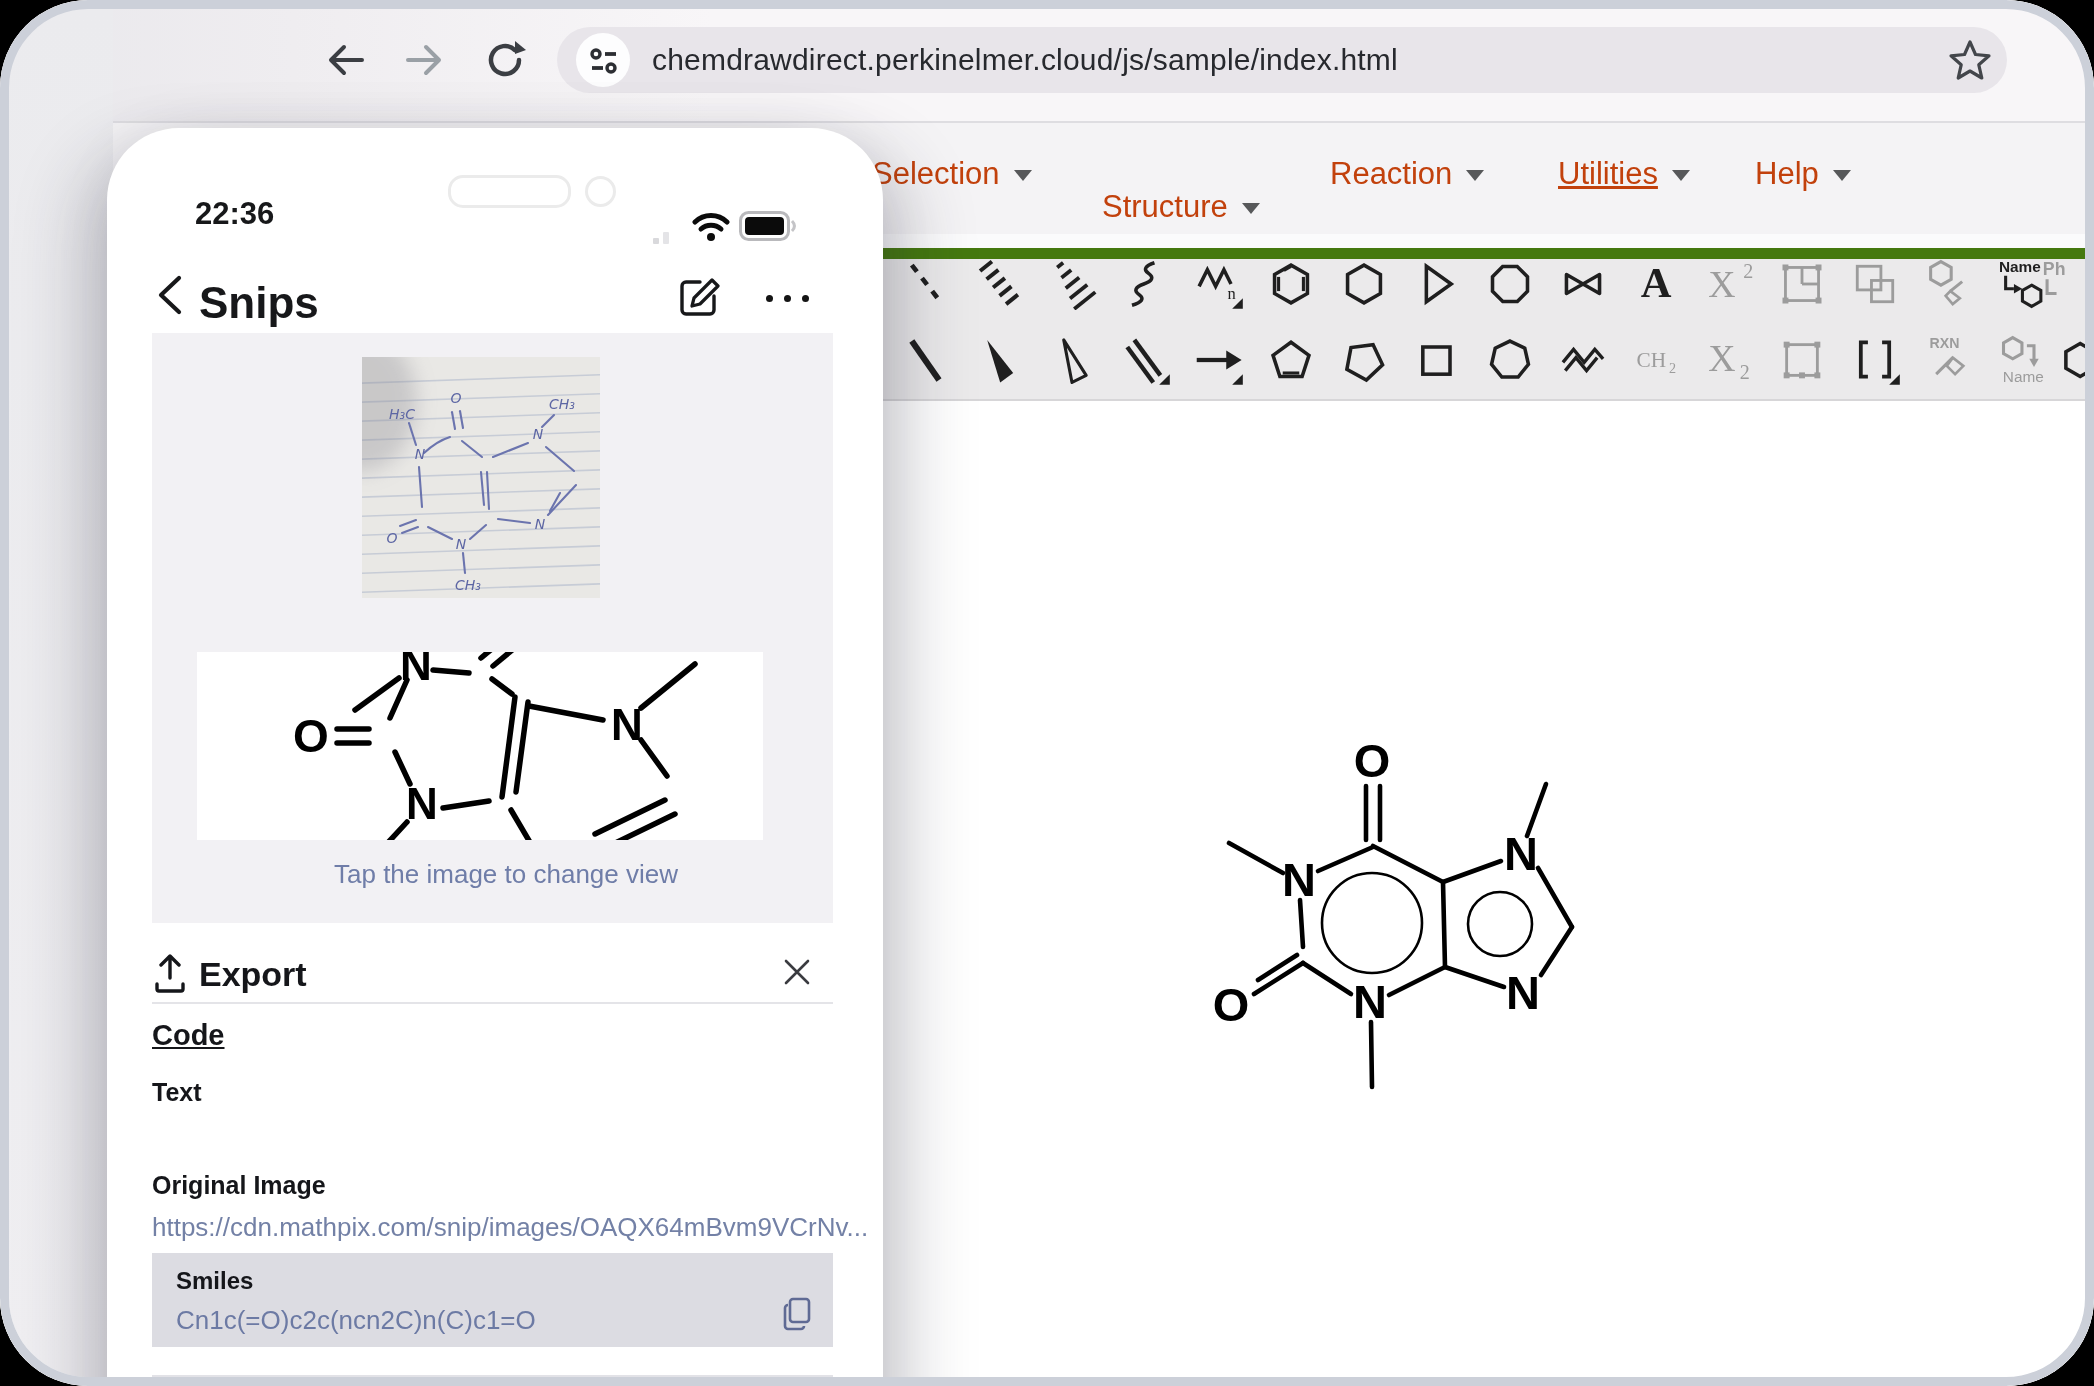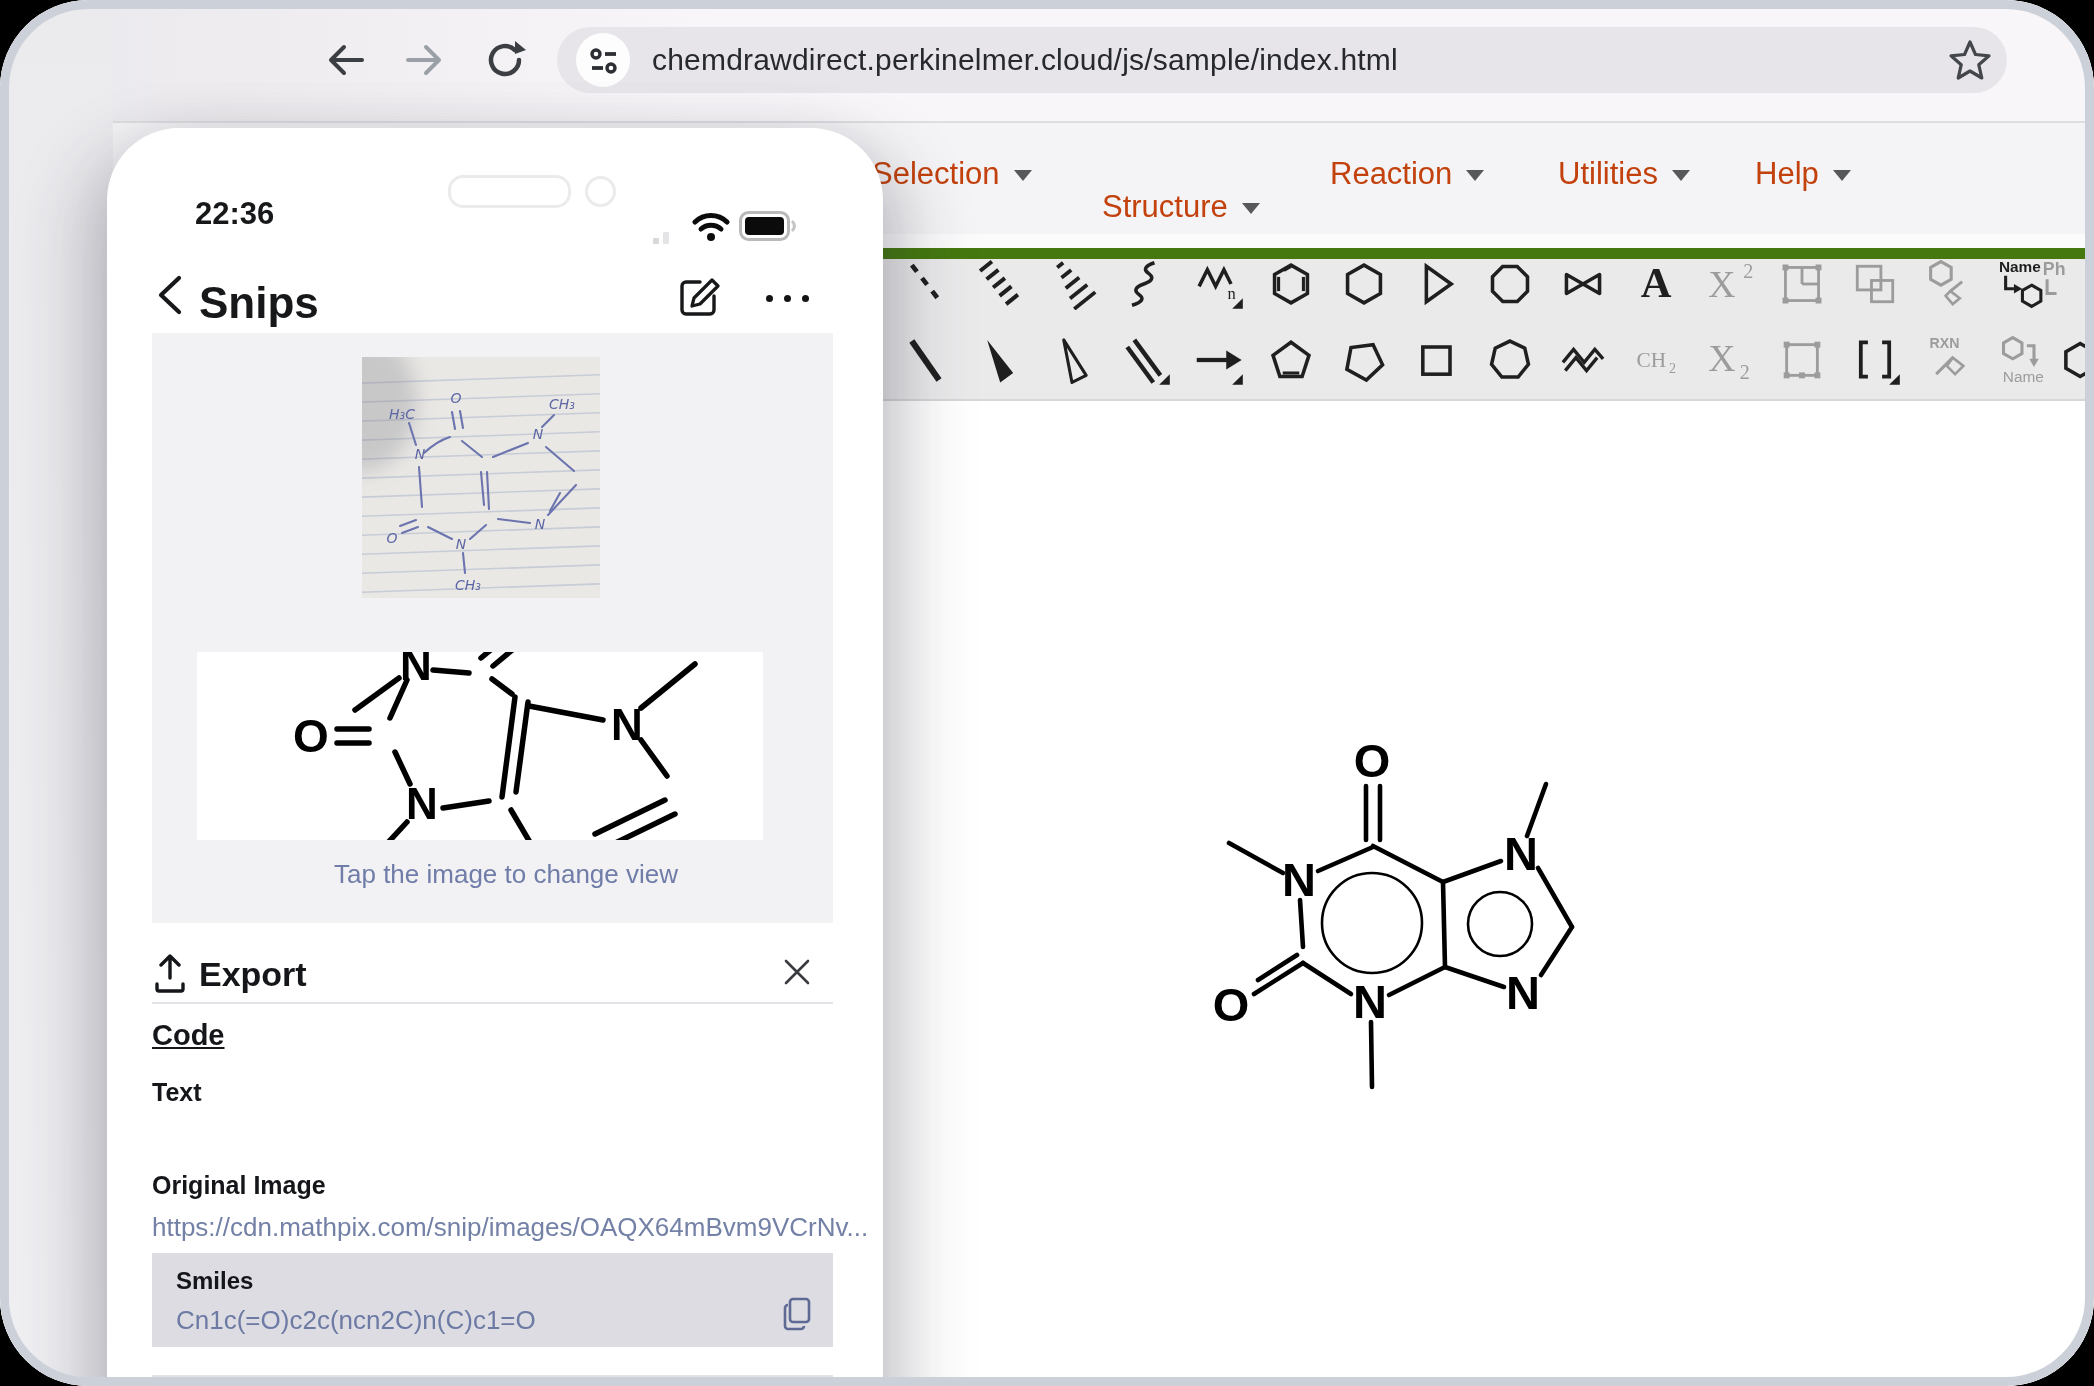--- a/index.html
+++ b/index.html
@@ -87,21 +87,21 @@
         <path d="M24,6 L29.5,18.5 L43,19.8 L32.8,28.8 L35.8,42 L24,35 L12.2,42 L15.2,28.8 L5,19.8 L18.5,18.5 Z" fill="none" stroke="#43464b" stroke-width="3.2" stroke-linejoin="round"></path>
       </svg>
   </div>
   <div class="abs" id="topbar-divider"></div>
 
   <div class="abs" id="menubar"></div>
   <div id="menu-items">
       <div class="abs menu-item" style="left: 872px; z-index: 20;"><span>Selection</span><span class="menu-caret"></span></div>
       <div class="abs menu-item" style="left: 1102px; z-index: 20; margin-top: 33px;"><span>Structure</span><span class="menu-caret"></span></div>
       <div class="abs menu-item" style="left: 1330px; z-index: 20;"><span>Reaction</span><span class="menu-caret"></span></div>
-      <div class="abs menu-item" style="left: 1558px; z-index: 20;"><span>Utilities</span><span class="menu-caret"></span></div>
+      <div class="abs menu-item" style="left: 1558px; z-index: 20; text-decoration: underline;"><span>Utilities</span><span class="menu-caret"></span></div>
       <div class="abs menu-item" style="left: 1755px; z-index: 20;"><span>Help</span><span class="menu-caret"></span></div>
     </div>
   <div class="abs" id="whitestrip"></div>
   <div class="abs" id="greenbar"></div>
   <div class="abs" id="toolbar"></div>
   <div id="tool-items">
       <div class="abs" style="left: 878px; top: 270px; width: 5px; height: 30px; background: rgb(42, 42, 42); z-index: 6;"></div>
       <div class="abs" style="left: 878px; top: 346px; width: 5px; height: 30px; background: rgb(42, 42, 42); z-index: 6;"></div>
       <div class="abs tool" style="left: 900px; top: 258px; z-index: 6;">
         <svg width="52" height="52" viewBox="0 0 44 44" fill="none">

